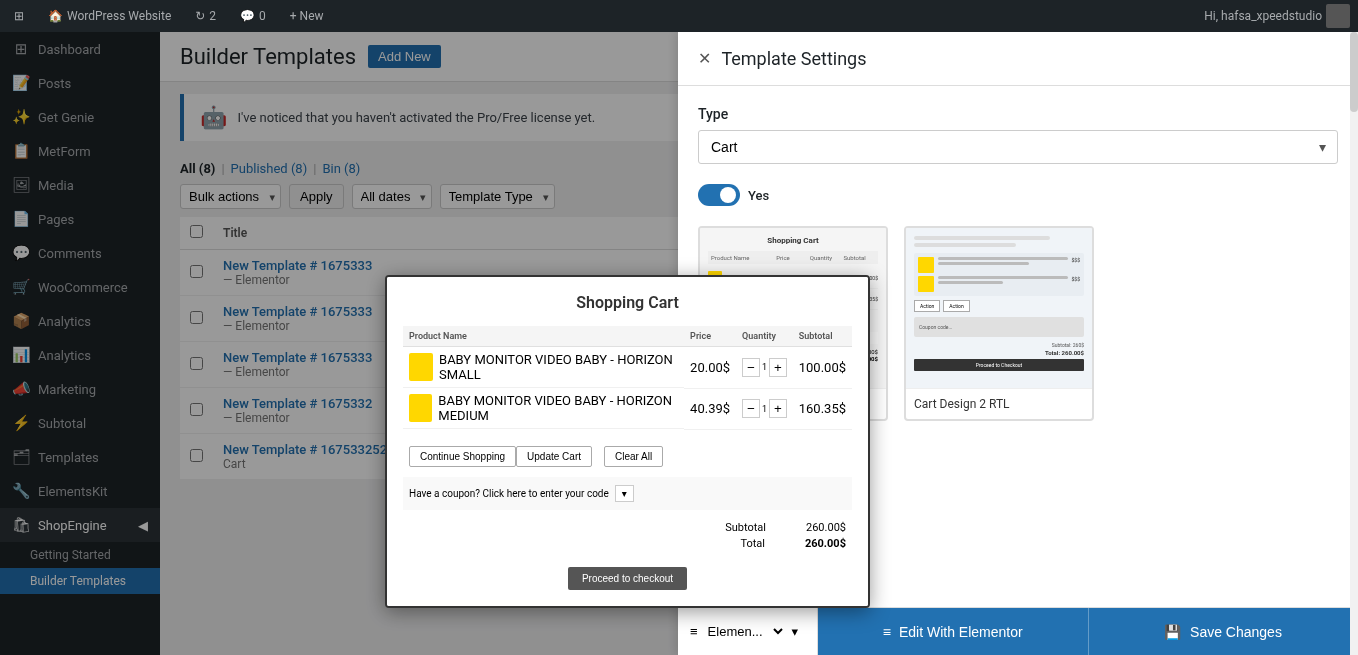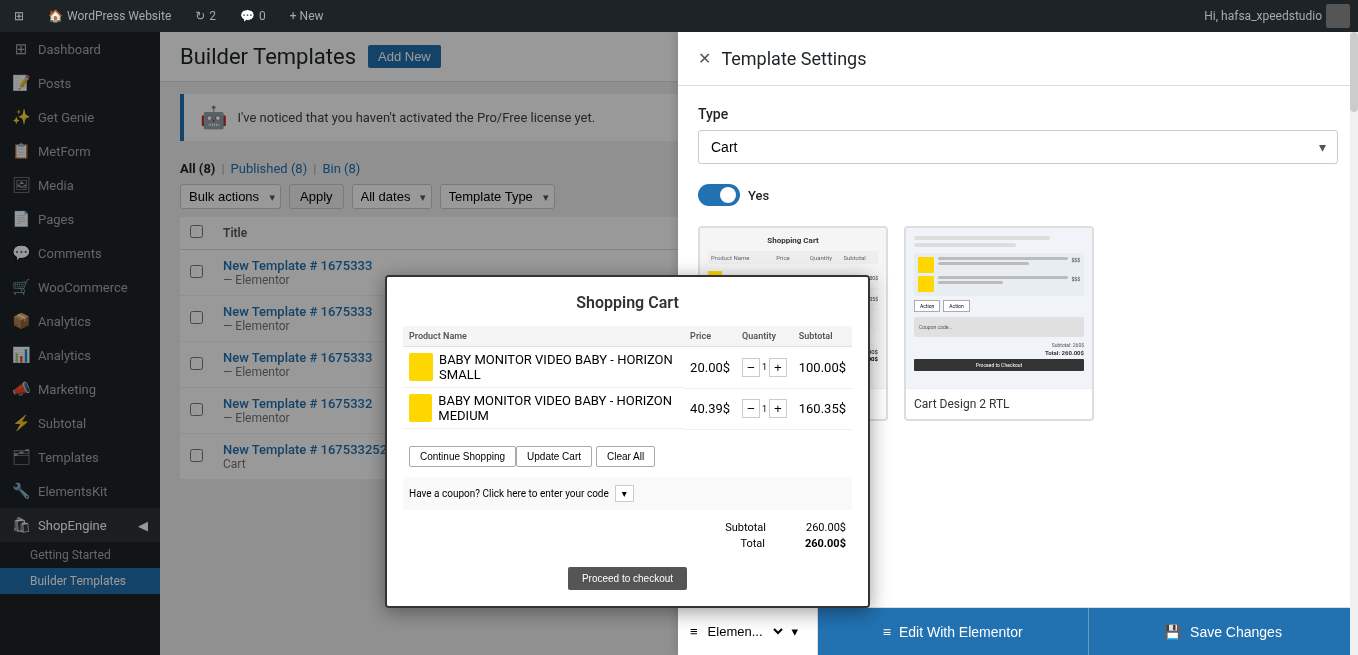--- a/index.html
+++ b/index.html
@@ -458,21 +458,21 @@
               <span>1</span>
               <button style="border:1px solid #ccc;background:#fff;padding:1px 4px;cursor:pointer;">+</button>
             </span>
           </td>
           <td>160.35$</td>
         </tr>
       </tbody>
     </table>
     <div class="preview-actions">
       <button class="preview-btn-outline">Continue Shopping</button>
-      <div style="display:flex;gap:4px;">
+      <div style="display:flex;gap:12px;">
         <button class="preview-btn-outline">Update Cart</button>
         <button class="preview-btn-outline">Clear All</button>
       </div>
     </div>
     <div class="preview-coupon">
       <span>Have a coupon? Click here to enter your code</span>
       <button style="border:1px solid #ccc;background:#fff;padding:2px 6px;font-size:10px;cursor:pointer;">▾</button>
     </div>
     <div class="preview-totals">
       <div class="preview-total-row">

